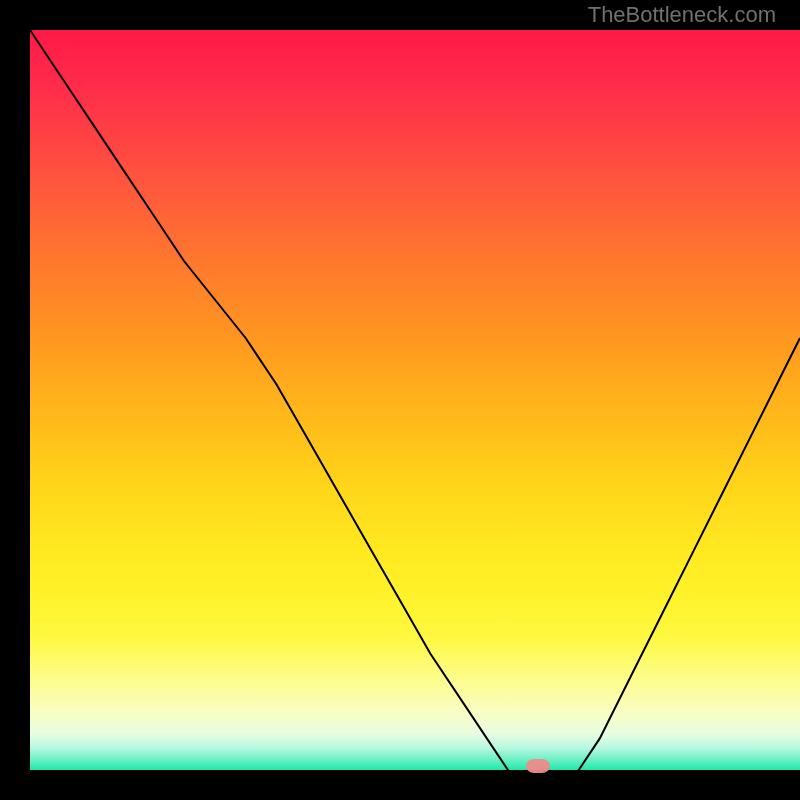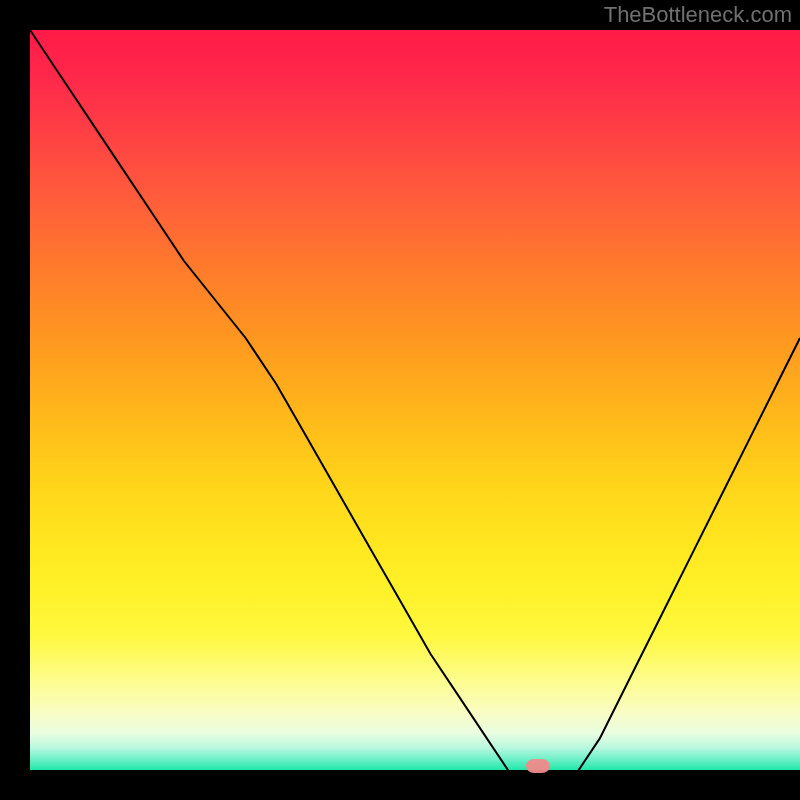--- a/index.html
+++ b/index.html
@@ -9,21 +9,21 @@
   .chart-container {
     width: 800px;
     height: 800px;
     position: relative;
     background: #000;
   }
 
   .watermark {
     position: absolute;
     top: 2px;
-    right: 8px;
+    right: 24px;
     font-size: 22px;
     color: #707070;
     font-weight: normal;
     z-index: 10;
   }
 
   .plot-area {
     position: absolute;
     left: 30px;
     right: 0;

